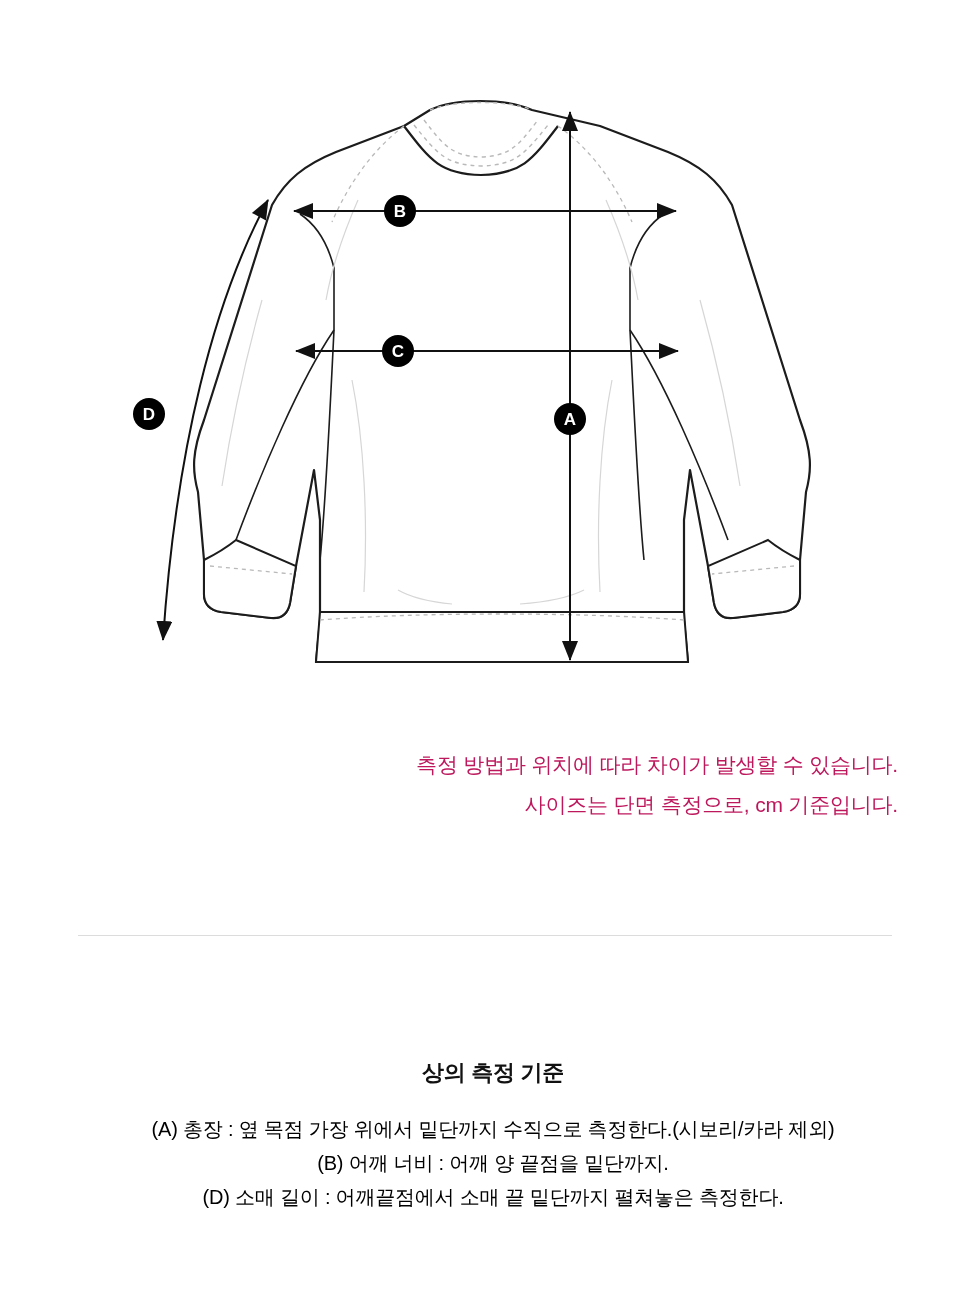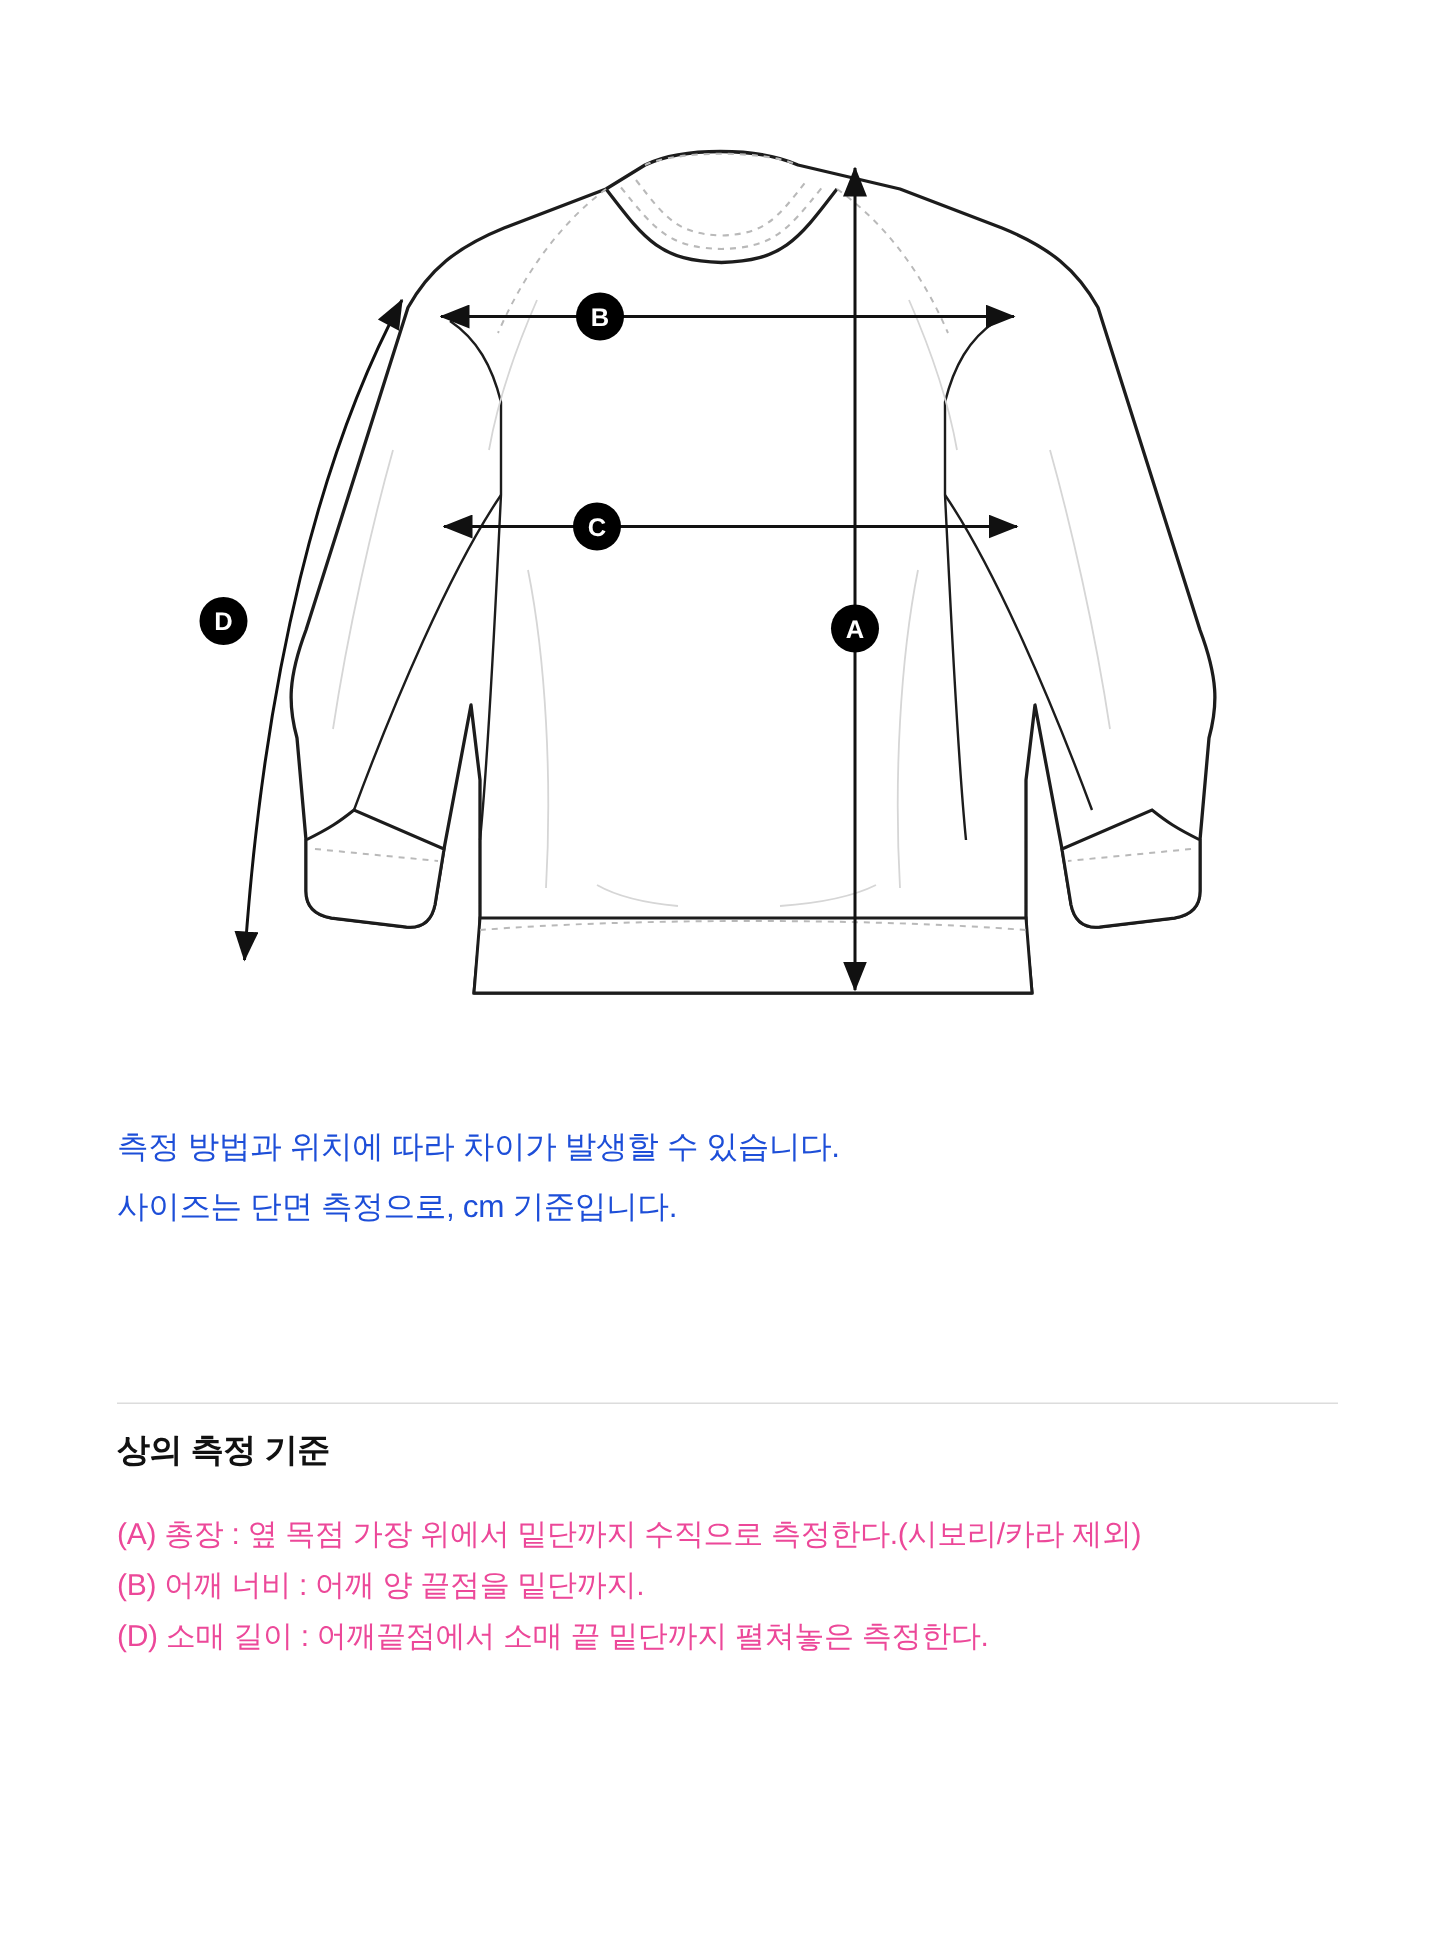--- a/index.html
+++ b/index.html
@@ -40,57 +40,59 @@
   .notes {
     position: absolute;
     left: 78px;
     top: 748px;
     width: 820px;
   }
   .notes p {
     margin: 0 0 7px 0;
     font-size: 21px;
     line-height: 33px;
-    color: #1d4ed8;
+    color: #be185d;
     letter-spacing: -0.2px;
+    text-align: right;
   }
 
   
   .divider {
     position: absolute;
     left: 78px;
     top: 935px;
     width: 814px;
     height: 1px;
     background: #dcdcdc;
   }
 
   
   .spec {
     position: absolute;
     left: 78px;
-    top: 952px;
+    top: 1058px;
     width: 830px;
+    text-align: center;
   }
   .spec h2 {
     margin: 0 0 26px 0;
     font-size: 22px;
     font-weight: bold;
     color: #111111;
     letter-spacing: -0.3px;
   }
   .spec ul {
     margin: 0;
     padding: 0;
     list-style: none;
   }
   .spec li {
     font-size: 20px;
     line-height: 31px;
-    color: #ec4899;
+    color: #000000;
     letter-spacing: -0.2px;
     margin-bottom: 3px;
   }
 </style>
 </head>
 <body>
 
 <div class="page">
 
   <div class="diagram">

